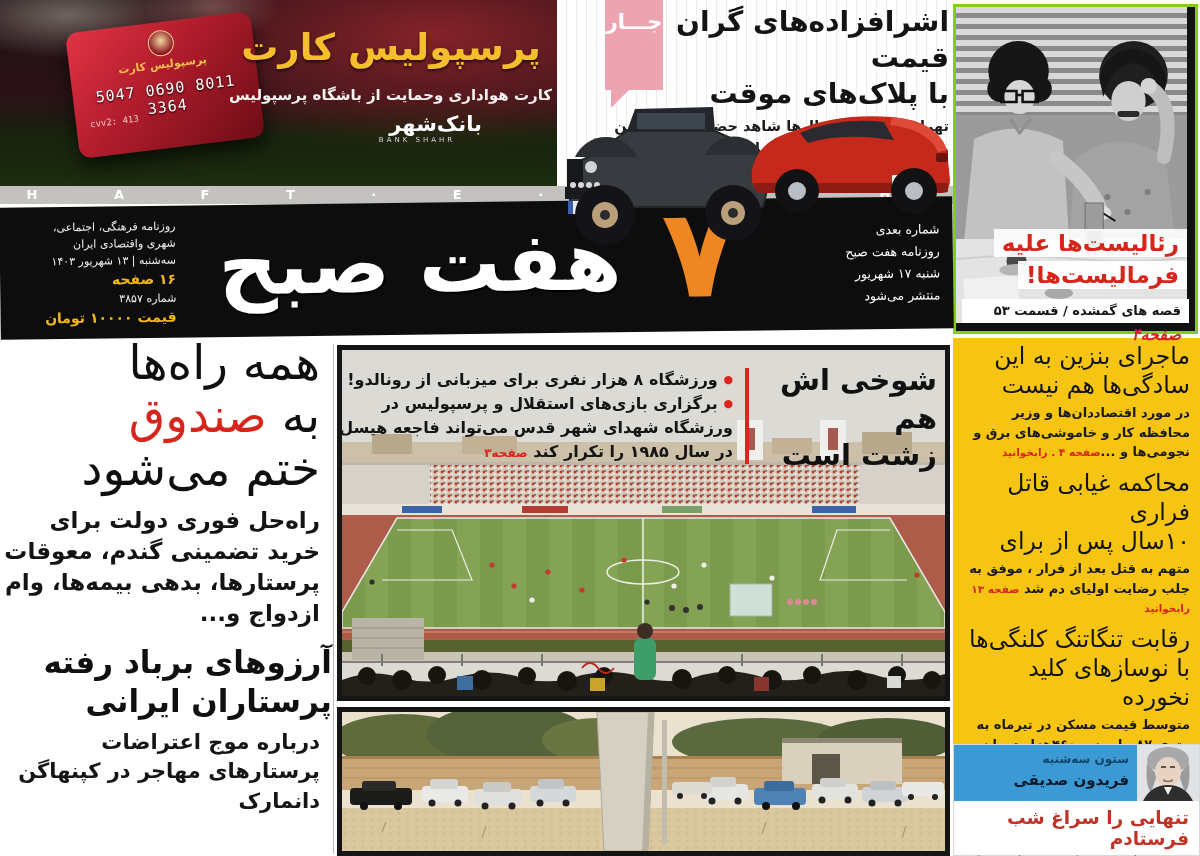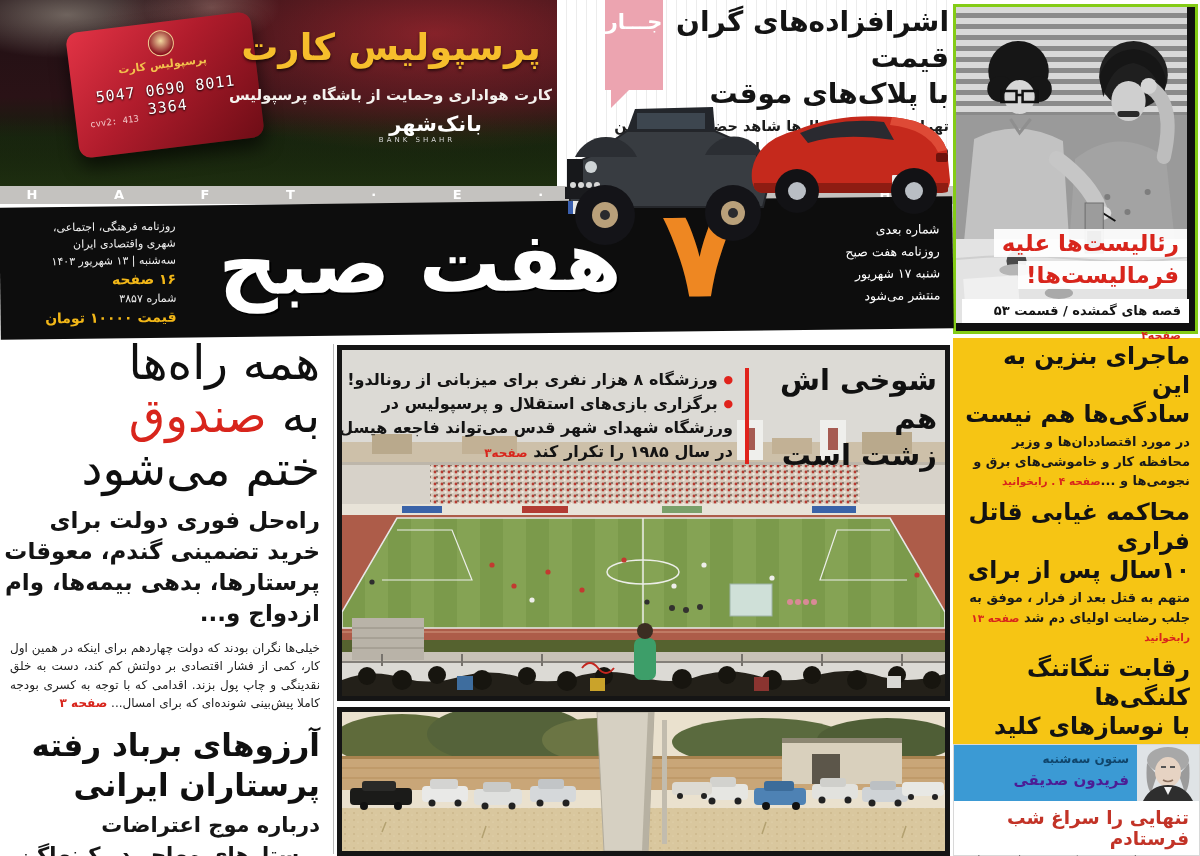--- a/index.html
+++ b/index.html
@@ -63,55 +63,55 @@
 
   
   #pbox{left:953px;top:4px;width:245px;height:330px;border:3px solid #84cc16;
       background:#111;box-sizing:border-box;z-index:2;}
   #pbox svg{position:absolute;left:0;top:0;}
   .pb-chips{right:8px;top:218px;text-align:right;}
   .pb-chip{display:inline-block;background:rgba(255,255,255,.92);color:#d8251c;
       font-size:23px;font-weight:bold;padding:1px 8px;margin-top:4px;}
   .pb-cap{left:6px;right:6px;bottom:8px;height:24px;background:#fff;line-height:24px;
       font-size:13px;font-weight:bold;color:#141414;padding:0 8px;}
-  .pb-cap .red{font-size:11px;}
+  .pb-cap .red{font-size:16px;font-style:italic;}
 
   
   #lead{left:2px;top:336px;width:330px;}
   .lead-h{font-size:47px;line-height:1.13;font-weight:normal;color:#0f0f0f;padding-left:6px;padding-right:12px;}
   .lead-sub{margin-top:10px;font-size:23px;line-height:1.35;font-weight:bold;color:#141414;padding-right:12px;}
   .lead-body{margin-top:9px;font-size:12px;line-height:1.55;color:#222;padding:0 12px 0 8px;
       text-align:justify;}
-  .nurse-h{margin-top:13px;font-size:31px;line-height:1.28;font-weight:bold;color:#101010;padding-right:12px;}
+  .nurse-h{margin-top:13px;font-size:31px;line-height:1.28;font-weight:bold;color:#101010;}
   .nurse-sub{margin-top:6px;font-size:21px;line-height:1.4;font-weight:bold;color:#161616;padding-right:12px;}
   #vrule{left:333px;top:344px;width:1px;height:510px;background:#b9b9b9;}
 
   
   #stadium{left:337px;top:345px;width:613px;height:356px;border:5px solid #151515;box-sizing:border-box;background:#dcdad5;}
   #stadium svg,#parking svg{position:absolute;left:0;top:0;}
   .st-head{right:8px;top:12px;width:178px;font-size:29px;line-height:1.3;font-weight:bold;color:#111;}
   .st-bullets{right:196px;top:18px;width:402px;border-right:4px solid #e0231c;
       padding-right:12px;font-size:16px;line-height:1.5;font-weight:bold;color:#141414;}
   .dot{color:#e0231c;font-size:11px;vertical-align:2px;}
   .st-bullets .red{font-size:12px;}
   #parking{left:337px;top:707px;width:613px;height:149px;border:5px solid #151515;box-sizing:border-box;background:#e7dfcd;}
 
   
   #yrail{left:953px;top:338px;width:247px;height:406px;background:#f6c514;
       box-sizing:border-box;padding:4px 10px 0 6px;}
-  .y-h{font-size:23.5px;line-height:1.24;font-weight:bold;color:#131313;}
+  .y-h{font-size:23.5px;line-height:1.24;font-weight:normal;color:#131313;}
   .y-sub{margin:3px 0 7px;font-size:13px;line-height:1.5;font-weight:bold;color:#1a1a1a;}
   .y-sub .red{font-size:10.5px;}
 
   
   #colbox{left:953px;top:744px;width:247px;height:112px;background:#fff;border:1px solid #d8d8d8;box-sizing:border-box;}
   .cb-blue{position:relative;height:56px;background:#3b9ad4;}
   .cb-avatar{position:absolute;right:0;top:0;width:62px;height:56px;overflow:hidden;}
   .cb-kicker{position:absolute;right:70px;top:7px;font-size:12px;color:#10456b;font-weight:bold;text-align:right;}
-  .cb-author{position:absolute;right:70px;top:26px;font-size:15px;color:#4c1d95;font-weight:bold;}
+  .cb-author{position:absolute;right:70px;top:26px;font-size:15px;color:#0f172a;font-weight:bold;}
   .cb-head{margin:6px 10px 0;font-size:18.5px;font-weight:bold;color:#c23327;}
   .cb-body{margin:3px 10px 0;font-size:11.5px;line-height:1.55;color:#666;text-align:justify;}
 </style>
 </head>
 <body>
 
 <div id="page">
 
   <div id="ad" class="abs">
     <div class="abs glow"></div>
@@ -253,21 +253,20 @@
       <span>قصه های گمشده / قسمت ۵۳</span>
       <span class="red">صفحه۴</span>
     </div>
   </div>
 
   <div id="lead" class="abs rtl">
     <div class="lead-h">همه راه‌ها</div>
     <div class="lead-h"><span>به</span> <span class="red">صندوق</span></div>
     <div class="lead-h">ختم می‌شود</div>
     <div class="lead-sub">راه‌حل فوری دولت برای خرید تضمینی گندم، معوقات پرستارها، بدهی بیمه‌ها، وام ازدواج و...</div>
-    <div class="lead-body"><span>خیلی‌ها نگران بودند که دولت چهاردهم برای اینکه در همین اول کار، کمی از فشار اقتصادی بر دولتش کم کند، دست به خلق نقدینگی و چاپ پول بزند. اقدامی که با توجه به کسری بودجه کاملا پیش‌بینی شونده‌ای که برای امسال...</span> <span class="red bold">صفحه ۳</span></div>
     <div class="nurse-h">آرزوهای برباد رفته</div>
     <div class="nurse-h" style="margin-top:0">پرستاران ایرانی</div>
     <div class="nurse-sub">درباره موج اعتراضات پرستارهای مهاجر در کپنهاگن دانمارک</div>
   </div>
   <div id="vrule" class="abs"></div>
 
   <div id="stadium" class="abs">
     <svg width="603" height="346" viewBox="0 0 603 346" preserveAspectRatio="none">
       <defs>
         <pattern id="crwd" width="7" height="6" patternUnits="userSpaceOnUse">

